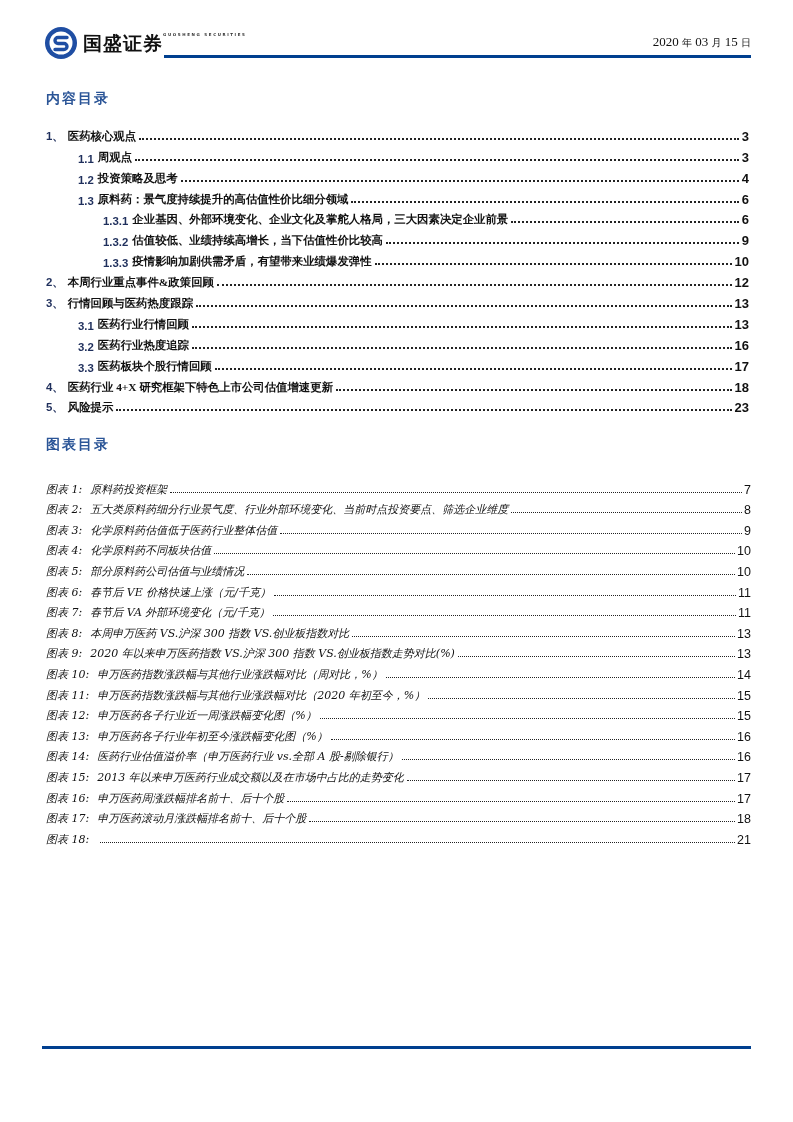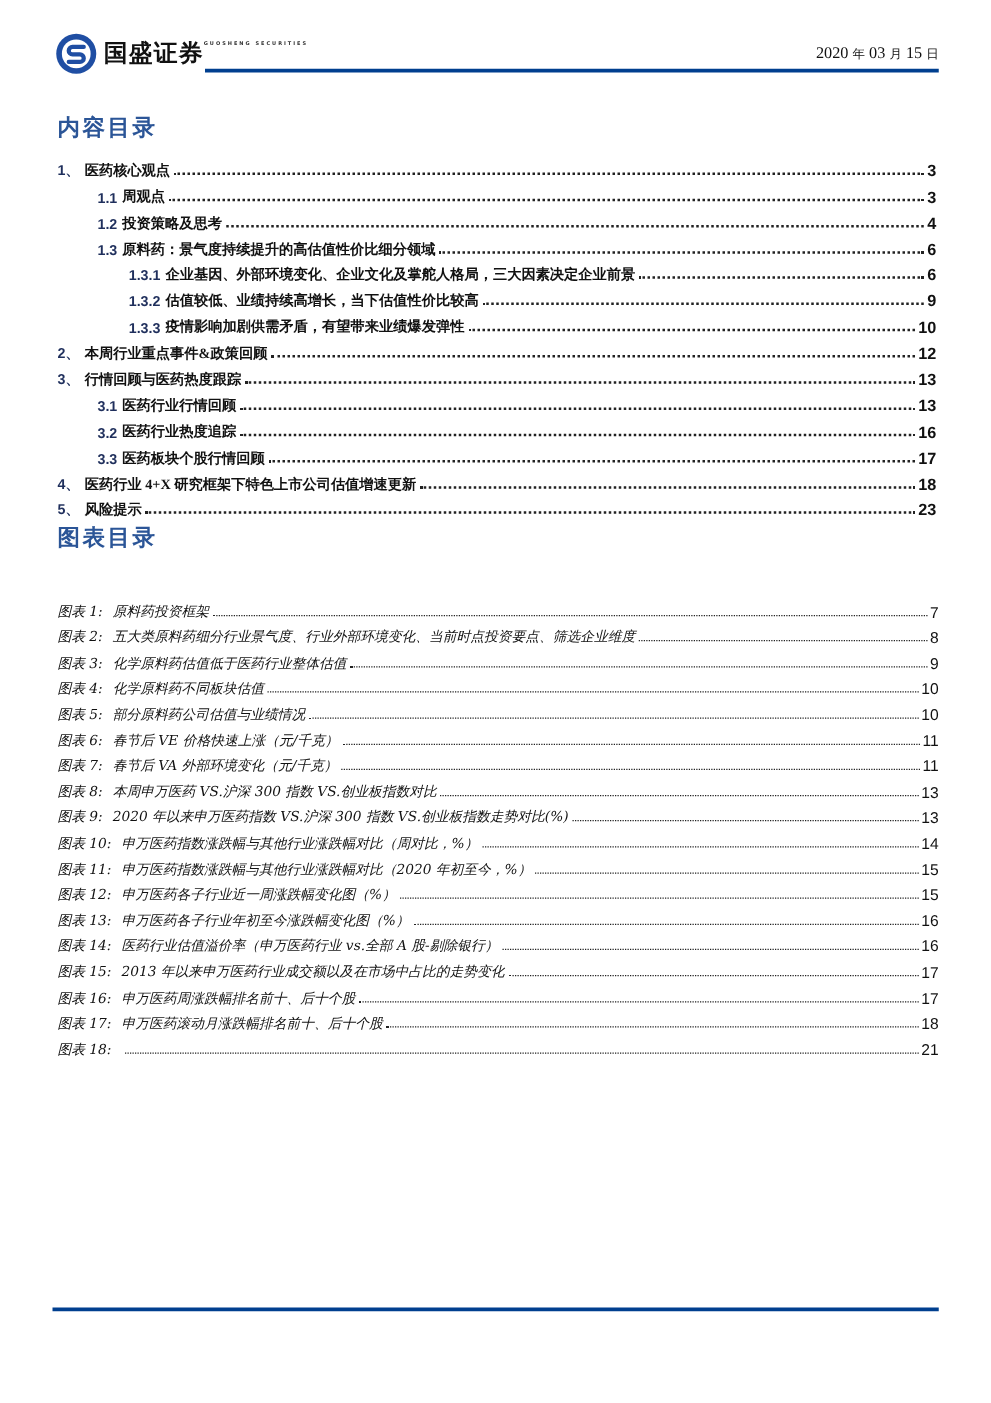--- a/index.html
+++ b/index.html
@@ -8,21 +8,21 @@
   .header { position:absolute; left:0; top:0; width:793px; height:70px; }
   .logo { position:absolute; left:44px; top:26px; display:flex; align-items:center; }
   .logo-mark { width:34px; height:34px; }
   .logo-text { margin-left:5px; display:flex; flex-direction:row; }
   .logo-cn { font-family:"DejaVu Serif","Liberation Serif",serif; font-weight:bold; font-size:19px; color:#111; letter-spacing:1px; line-height:22px; }
   .logo-en { font-size:4px; color:#333; letter-spacing:1.6px; line-height:6px; font-weight:bold; }
   .header-date { position:absolute; right:42px; top:34px; font-family:Liberation Serif, serif; font-size:13px; color:#111; }
   .header-date .unit { font-size:10px; }
   .header-rule { position:absolute; left:164px; top:55px; width:587px; height:3px; background:#003f8f; }
 
-  .section-title { position:absolute; left:46px; font-family:"DejaVu Serif","Liberation Serif",serif; font-weight:bold; font-size:18px; color:#2b5597; letter-spacing:2px; }
+  .section-title { position:absolute; left:46px; font-family:"DejaVu Serif","Liberation Serif",serif; font-weight:bold; font-size:14px; color:#2b5597; letter-spacing:2px; }
 
   .toc { position:absolute; left:46px; width:703px; }
   .toc-row { position:relative; height:20.9px; display:flex; align-items:flex-end; font-size:11.4px; font-weight:bold; color:#111; white-space:nowrap; }
   .toc-row .num { color:#1f2f5c; font-family:"Liberation Sans",sans-serif; font-weight:bold; margin-right:4px; }
   .toc-row .lbl { font-family:Liberation Serif, serif; }
   .toc-row .dots { flex:1; border-bottom:2px dotted #222; margin:0 3px 4px 3px; min-width:10px; }
   .toc-row .pg { font-family:"Liberation Sans",sans-serif; font-weight:bold; font-size:13px; color:#111; width:auto; text-align:right; }
   .lvl1 { padding-left:0; }
   .lvl2 { padding-left:32px; }
   .lvl3 { padding-left:57px; }
@@ -143,21 +143,21 @@
       <span class="pg">18</span>
     </div>
   <div class="toc-row lvl1">
       <span class="num">5、</span>
       <span class="lbl">风险提示</span>
       <span class="dots"></span>
       <span class="pg">23</span>
     </div>
 </div>
 
-<div class="section-title" style="top:418px;">图表目录</div>
+<div class="section-title" style="top:436px;">图表目录</div>
 
 <div class="fig" style="top:476px;">
   <div class="fig-row">
       <span class="fnum">图表 1:</span>
       <span>原料药投资框架</span>
       <span class="dots"></span>
       <span class="pg">7</span>
     </div>
   <div class="fig-row">
       <span class="fnum">图表 2:</span>

